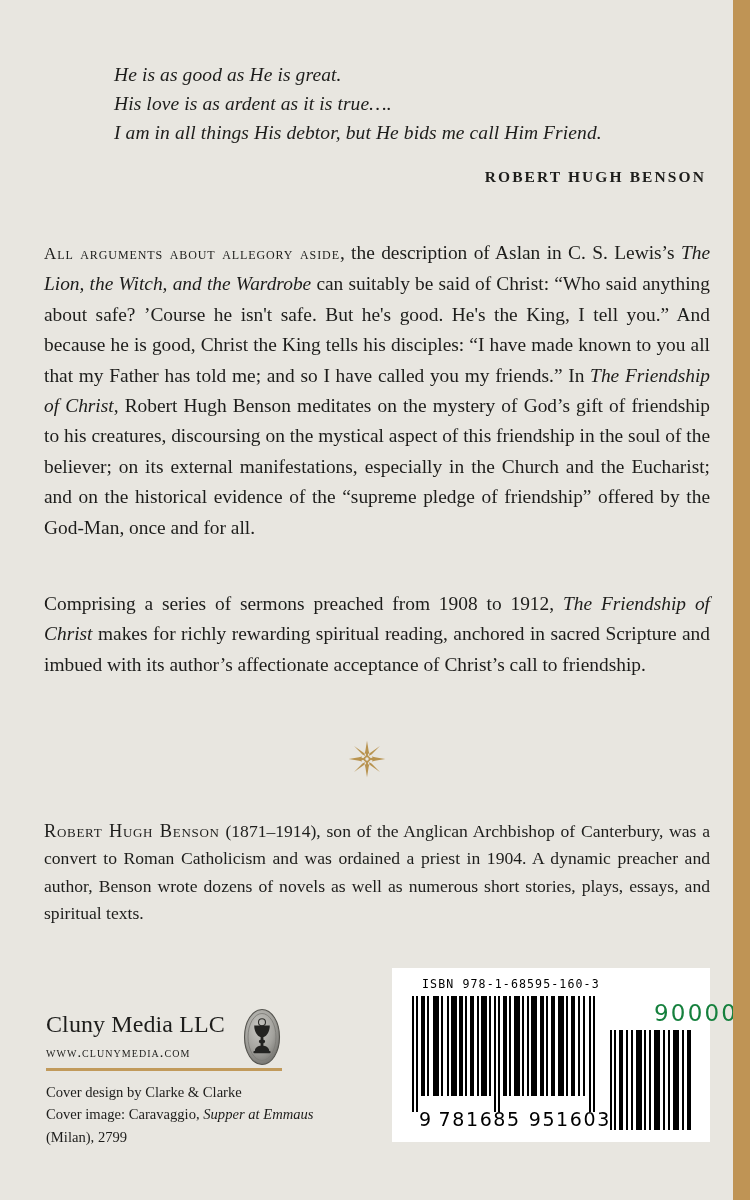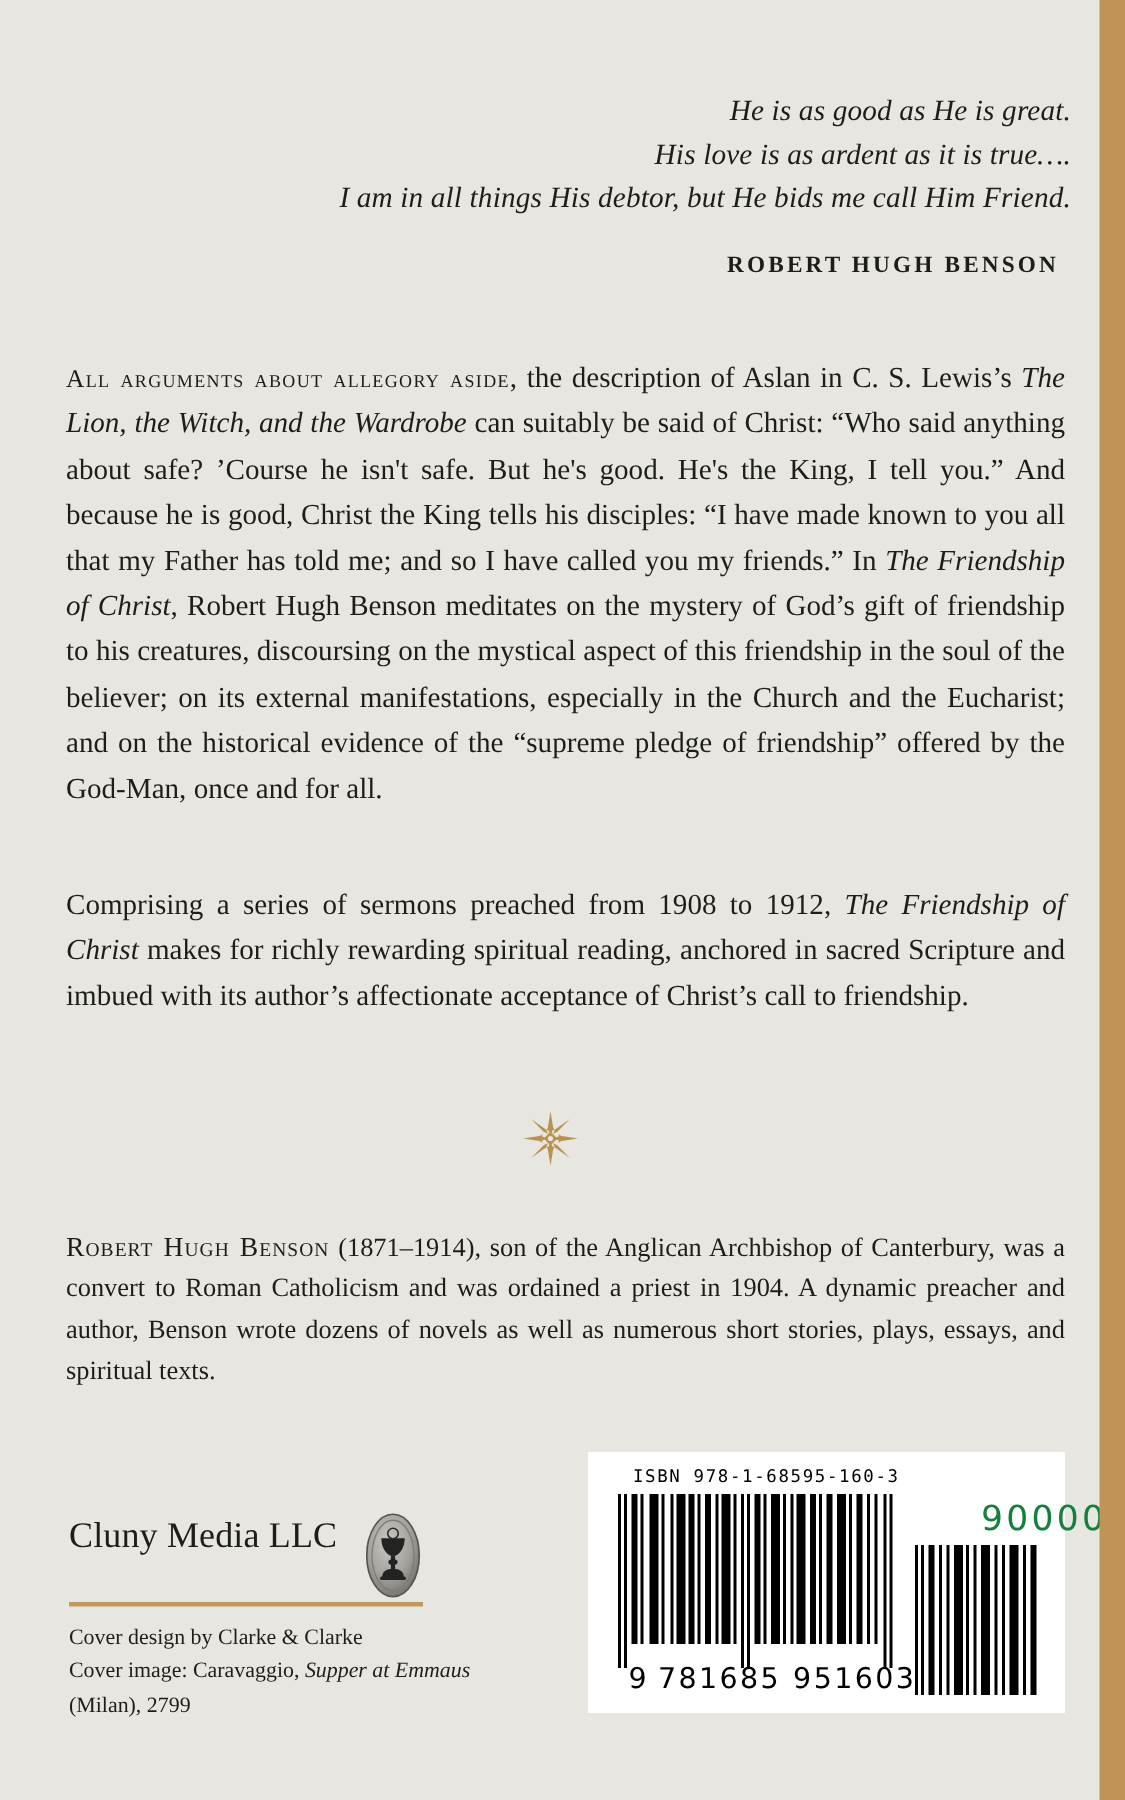--- a/index.html
+++ b/index.html
@@ -45,21 +45,20 @@
     top: 60px;
     width: 600px;
   }
   #epigraph .eline {
     font-style: italic;
     font-size: 19.5px;
     line-height: 29px;
     color: #1d1d1b;
     letter-spacing: 0.1px;
     white-space: nowrap;
-    text-align: right;
   }
   #epigraph-attrib {
     margin-top: 21px;
     text-align: right;
     font-size: 15.5px;
     font-weight: bold;
     letter-spacing: 2.1px;
     color: #1d1d1b;
     padding-right: 8px;
   }
@@ -263,20 +262,21 @@
           <path d="M50 38 L62 50 L50 62 L38 50 Z"></path>
         </g>
         <circle cx="50" cy="50" r="4.5" fill="#e8e6e0"></circle>
       </svg>
     </div>
 
     <div id="author-bio"><span class="name">Robert Hugh Benson</span><span> (1871–1914), </span><span>son of the Anglican Archbishop of Canterbury, was a convert to Roman Catholicism and was ordained a priest in 1904. A dynamic preacher and author, Benson wrote dozens of novels as well as numerous short stories, plays, essays, and spiritual texts.</span></div>
 
     <div id="publisher-block">
       <div id="publisher-name">Cluny Media LLC</div>
+      <div id="publisher-url">WWW.CLUNYMEDIA.COM</div>
     </div>
 
     <div id="publisher-logo">
       <svg width="38" height="58" viewBox="0 0 38 58">
         <defs>
           <radialGradient id="medgrad" cx="42%" cy="34%" r="72%">
             <stop offset="0%" stop-color="#c9c8c4"></stop>
             <stop offset="58%" stop-color="#a3a29d"></stop>
             <stop offset="100%" stop-color="#6e6d69"></stop>
           </radialGradient>

